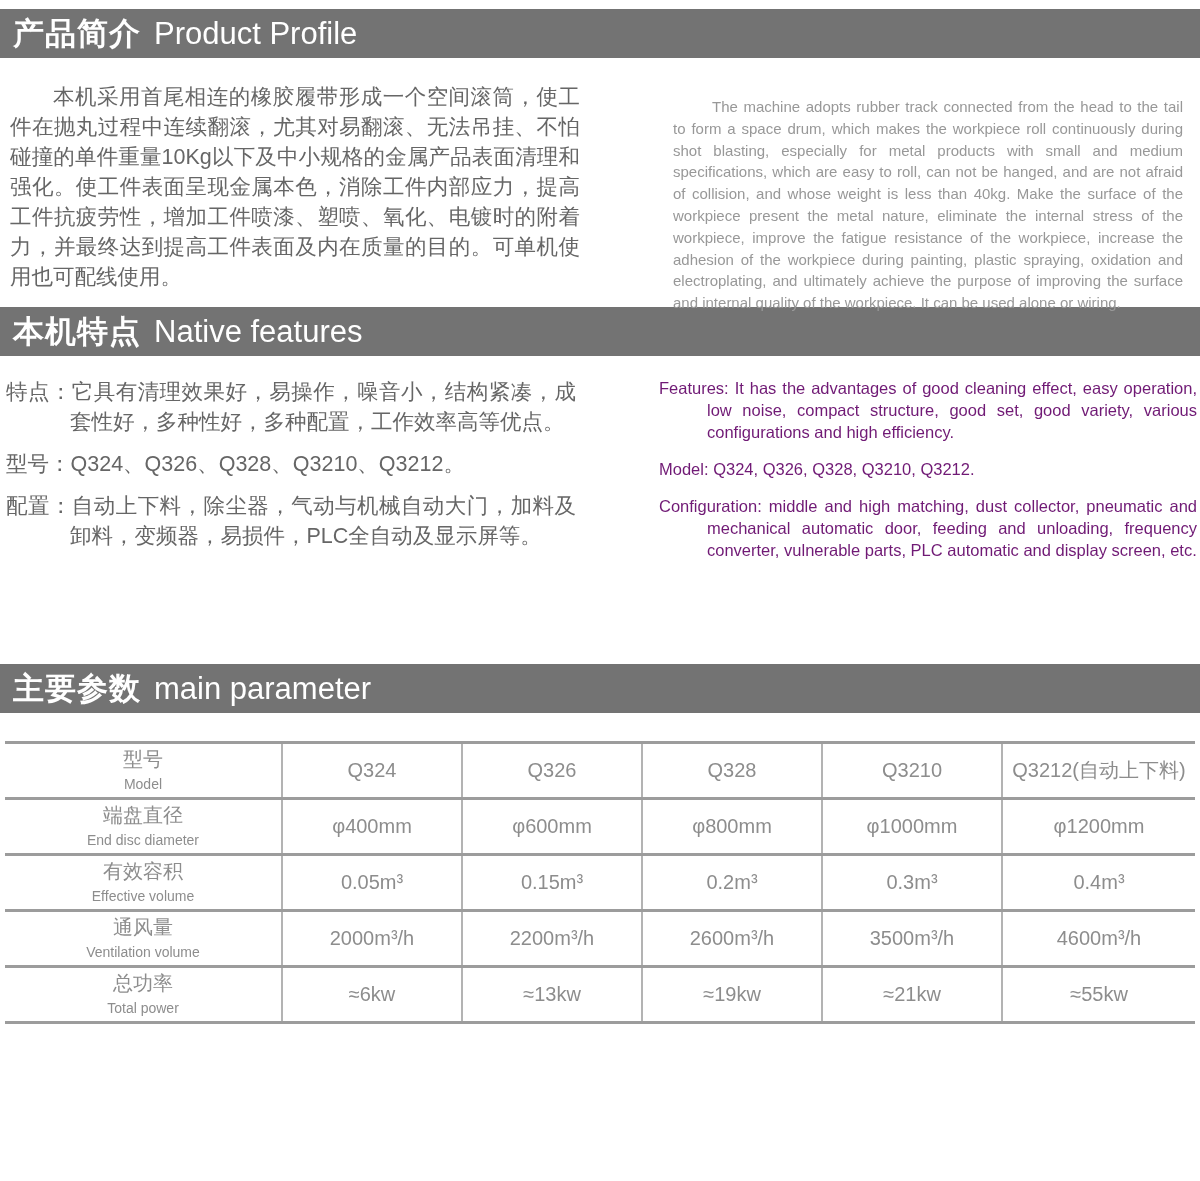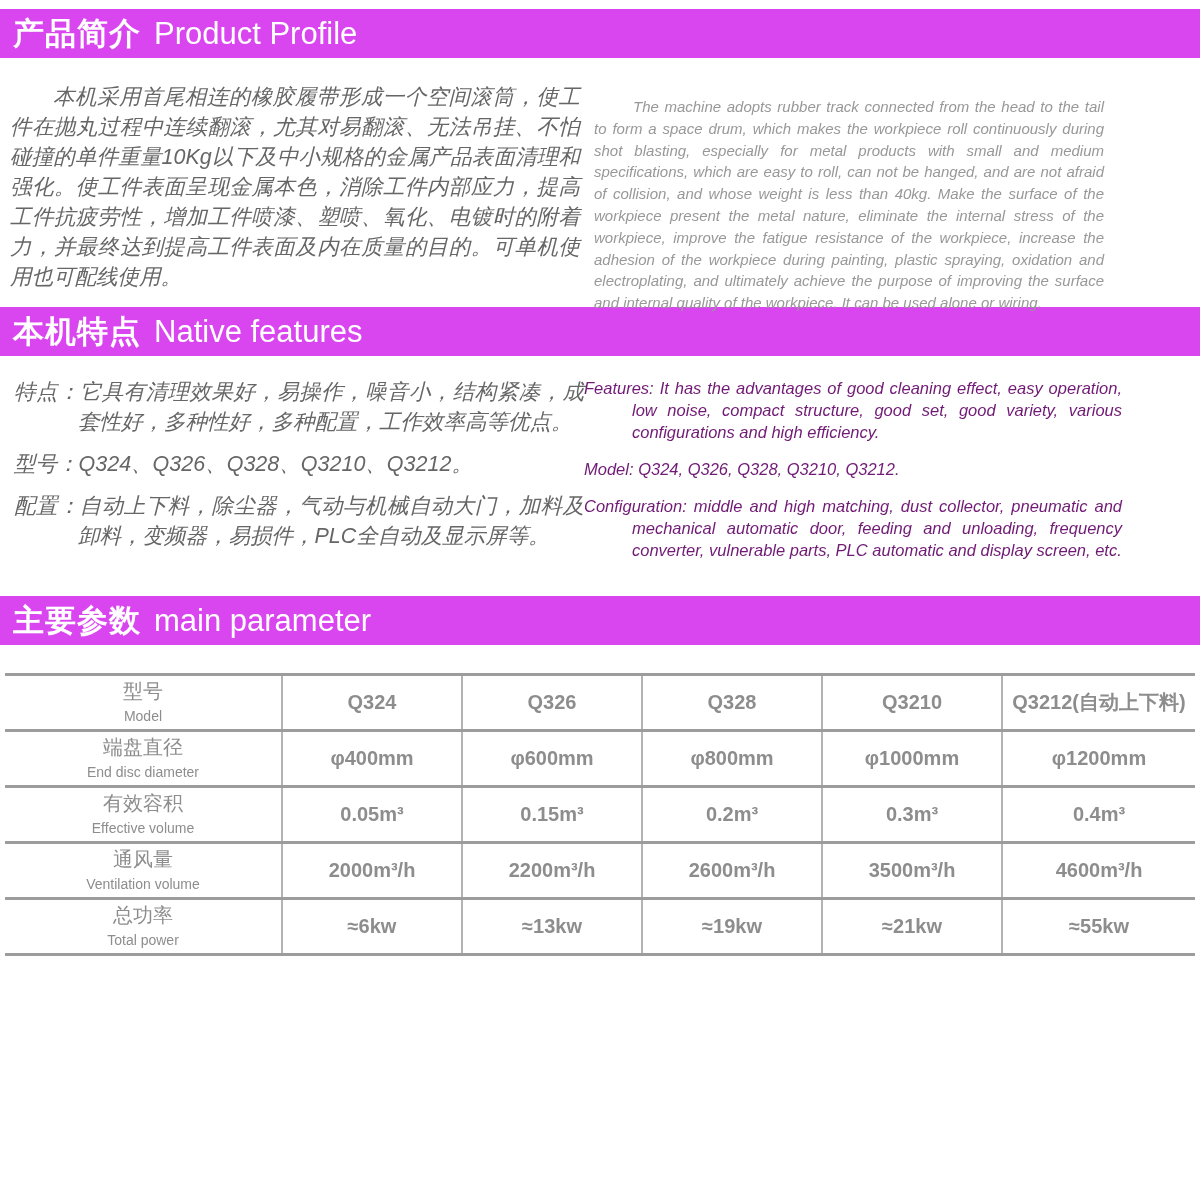--- a/index.html
+++ b/index.html
@@ -5,38 +5,37 @@
   * { box-sizing: border-box; }
   html, body { margin: 0; padding: 0; }
   body {
     width: 1200px; height: 1181px;
     background: #ffffff;
     font-family: "Liberation Sans", "DejaVu Sans", sans-serif;
     overflow: hidden;
   }
   .banner {
     height: 49px;
-    background: #d946ef;
+    background: #737373;
     display: flex;
     align-items: center;
     padding-left: 13px;
     gap: 13px;
   }
   .banner-first { margin-top: 9px; }
   .banner-zh { color:#ffffff; font-size: 31px; font-weight: bold; letter-spacing: 1px; }
   .banner-en { color:#ffffff; font-size: 31px; font-weight: normal; }
 
   .two-col {
     display: flex;
-    justify-content: flex-start;
+    justify-content: space-between;
     padding: 24px 3px 0 10px;
-    font-style: italic;
   }
   .profile-content { height: 249px; }
-  .features-content { height: 240px; padding-top: 21px; padding-left: 14px; }
+  .features-content { height: 308px; padding-top: 21px; padding-left: 6px; }
 
   .zh-col { width: 570px; }
   .en-col { width: 538px; }
 
   .zh-para {
     margin: 0;
     font-size: 21.5px; line-height: 30px;
     color: #666666;
     text-align: justify;
     text-indent: 43px;
@@ -73,21 +72,21 @@
   .param-table tr { height: 56px; }
   .param-table td {
     text-align: center;
     vertical-align: middle;
     color: #8d8d8d;
     font-size: 20px;
     border-top: 3px solid #9c9c9c;
     padding: 0 4px;
   }
   .param-table tr:last-child td { border-bottom: 3px solid #9c9c9c; }
-  .param-table td + td { border-left: 2px solid #b3b3b3; font-weight: bold; }
+  .param-table td + td { border-left: 2px solid #b3b3b3; }
   .lbl-zh { font-size: 20px; line-height: 26px; }
   .lbl-en { font-size: 14px; line-height: 24px; }
 </style>
 </head>
 <body>
 
 <section>
   <div class="banner banner-first">
     <span class="banner-zh">产品简介</span>
     <span class="banner-en">Product Profile</span>

